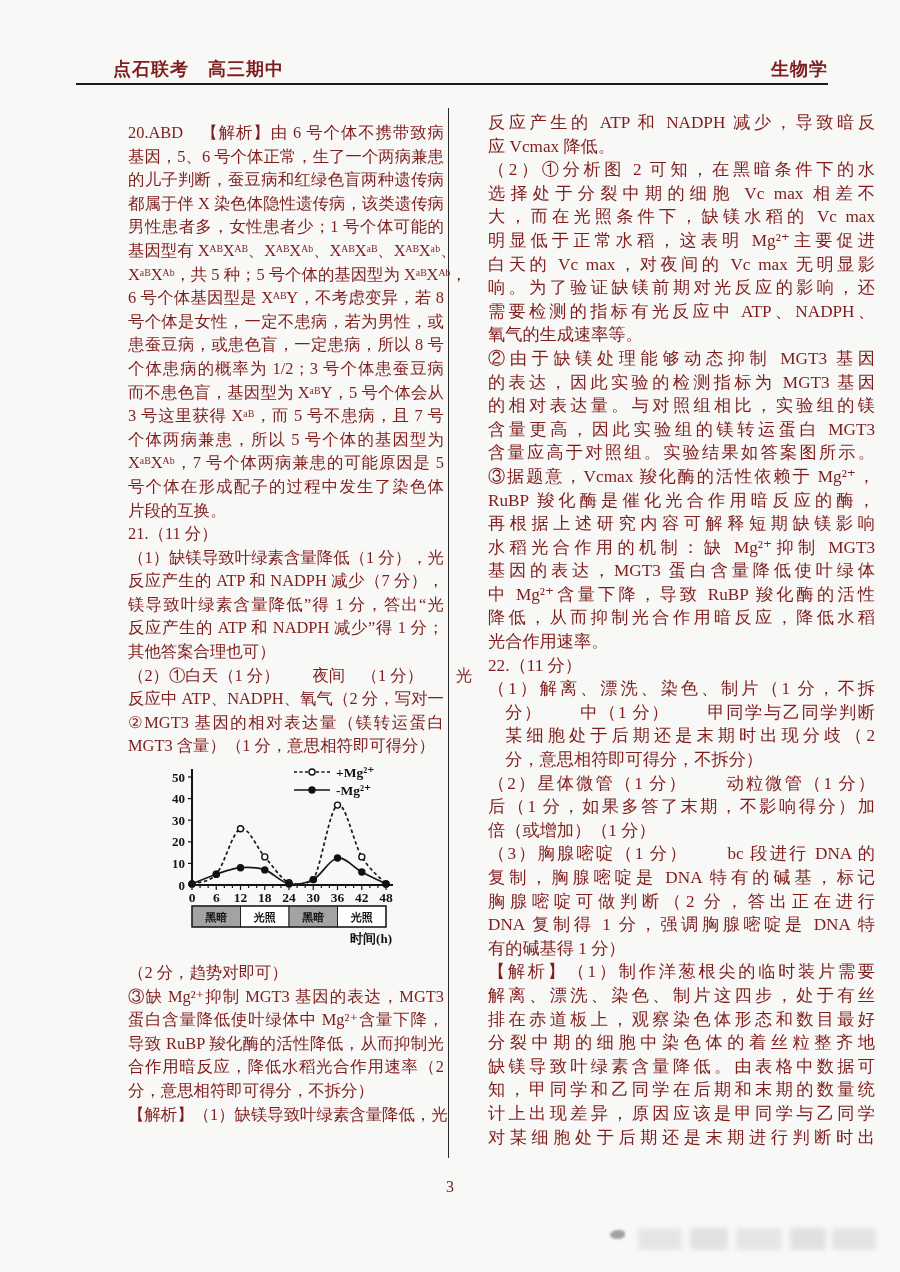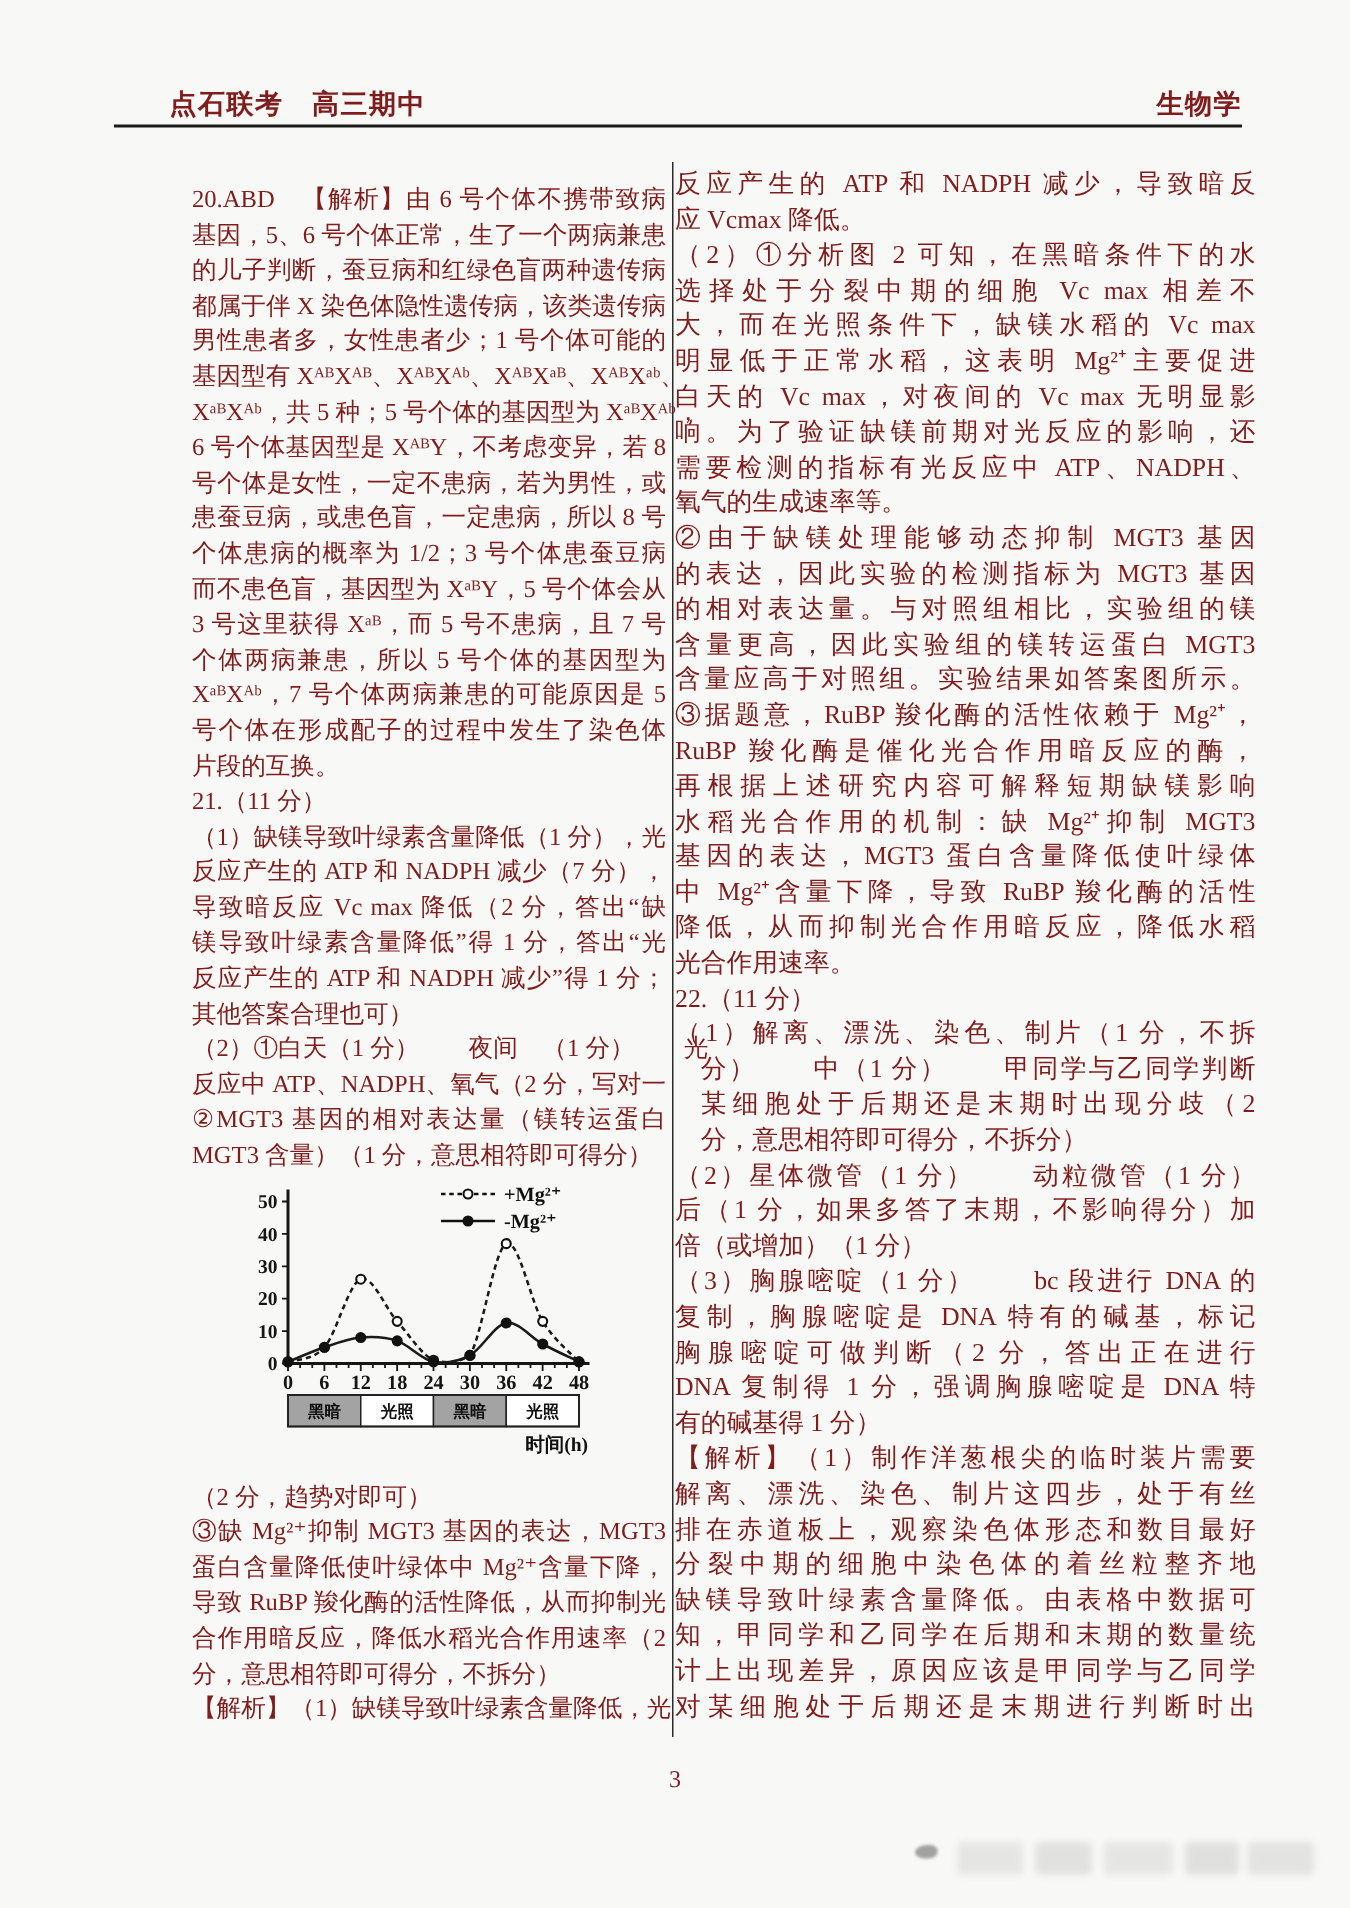--- a/index.html
+++ b/index.html
@@ -6,21 +6,21 @@
   .page{position:relative;width:900px;height:1272px;background:#f8f8f6;overflow:hidden;
         font-family:"Liberation Serif","DejaVu Serif",serif;color:#7f1d1d;}
   
   .h-left{position:absolute;left:113px;top:57px;font-size:18px;font-weight:bold;letter-spacing:1px;}
   .h-right{position:absolute;right:72px;top:57px;font-size:18px;font-weight:bold;letter-spacing:1px;}
   .header-rule{position:absolute;left:76px;top:83px;width:752px;height:2px;background:#1a1a1a;}
   
   .col-divider{position:absolute;left:448px;top:108px;width:1.4px;height:1050px;background:#2a2a2a;}
   .col{position:absolute;top:111px;}
   .col-left{left:128px;width:316px;margin-top:10px;}
-  .col-right{left:450px;width:387px;font-family:Liberation Serif, serif;}
+  .col-right{left:488px;width:387px;}
   .tline{height:23.6px;line-height:23.6px;white-space:nowrap;
          text-align:justify;text-align-last:justify;overflow:visible;}
   .col-left .tline{font-size:16.4px;}
   .col-right .tline{font-size:17.2px;}
   .tline.end{text-align-last:left;}
   
   .chart-wrap{margin:5px 0 2px 26px;}
   .ax{stroke:#151515;stroke-width:2;}
   .tk{stroke:#151515;stroke-width:1.2;}
   .ylab{font:bold 13px "Liberation Serif","DejaVu Serif",serif;text-anchor:end;fill:#151515;}
@@ -66,21 +66,20 @@
         <div class="tline">个体患病的概率为 1/2；3 号个体患蚕豆病</div>
         <div class="tline">而不患色盲，基因型为 XᵃᴮY，5 号个体会从</div>
         <div class="tline">3 号这里获得 Xᵃᴮ，而 5 号不患病，且 7 号</div>
         <div class="tline">个体两病兼患，所以 5 号个体的基因型为</div>
         <div class="tline">XᵃᴮXᴬᵇ，7 号个体两病兼患的可能原因是 5</div>
         <div class="tline">号个体在形成配子的过程中发生了染色体</div>
         <div class="tline end">片段的互换。</div>
         <div class="tline end">21.（11 分）</div>
         <div class="tline">（1）缺镁导致叶绿素含量降低（1 分），光</div>
         <div class="tline">反应产生的 ATP 和 NADPH 减少（7 分），</div>
-        <div class="tline">导致暗反应 Vc max 降低（2 分，答出“缺</div>
         <div class="tline">镁导致叶绿素含量降低”得 1 分，答出“光</div>
         <div class="tline">反应产生的 ATP 和 NADPH 减少”得 1 分；</div>
         <div class="tline end">其他答案合理也可）</div>
         <div class="tline">（2）①白天（1 分）　　夜间　（1 分）　　光</div>
         <div class="tline">反应中 ATP、NADPH、氧气（2 分，写对一</div>
         <div class="tline">②MGT3 基因的相对表达量（镁转运蛋白</div>
         <div class="tline end">MGT3 含量）（1 分，意思相符即可得分）</div>
       </div>
     <div class="chart-wrap">
       <svg id="chart-svg" width="282" height="192" viewBox="0 0 282 192">
@@ -199,21 +198,21 @@
         <div class="tline">明显低于正常水稻，这表明 Mg²⁺主要促进</div>
         <div class="tline">白天的 Vc max，对夜间的 Vc max 无明显影</div>
         <div class="tline">响。为了验证缺镁前期对光反应的影响，还</div>
         <div class="tline">需要检测的指标有光反应中 ATP、NADPH、</div>
         <div class="tline end">氧气的生成速率等。</div>
         <div class="tline">②由于缺镁处理能够动态抑制 MGT3 基因</div>
         <div class="tline">的表达，因此实验的检测指标为 MGT3 基因</div>
         <div class="tline">的相对表达量。与对照组相比，实验组的镁</div>
         <div class="tline">含量更高，因此实验组的镁转运蛋白 MGT3</div>
         <div class="tline">含量应高于对照组。实验结果如答案图所示。</div>
-        <div class="tline">③据题意，RuBP 羧化酶的活性依赖于 Mg²⁺，</div>
+        <div class="tline">③据题意，Vcmax 羧化酶的活性依赖于 Mg²⁺，</div>
         <div class="tline">RuBP 羧化酶是催化光合作用暗反应的酶，</div>
         <div class="tline">再根据上述研究内容可解释短期缺镁影响</div>
         <div class="tline">水稻光合作用的机制：缺 Mg²⁺抑制 MGT3</div>
         <div class="tline">基因的表达，MGT3 蛋白含量降低使叶绿体</div>
         <div class="tline">中 Mg²⁺含量下降，导致 RuBP 羧化酶的活性</div>
         <div class="tline">降低，从而抑制光合作用暗反应，降低水稻</div>
         <div class="tline end">光合作用速率。</div>
         <div class="tline end">22.（11 分）</div>
         <div class="tline">（1）解离、漂洗、染色、制片（1 分，不拆</div>
         <div class="tline" style="padding-left: 1em;">分）　　中（1 分）　　甲同学与乙同学判断</div>

